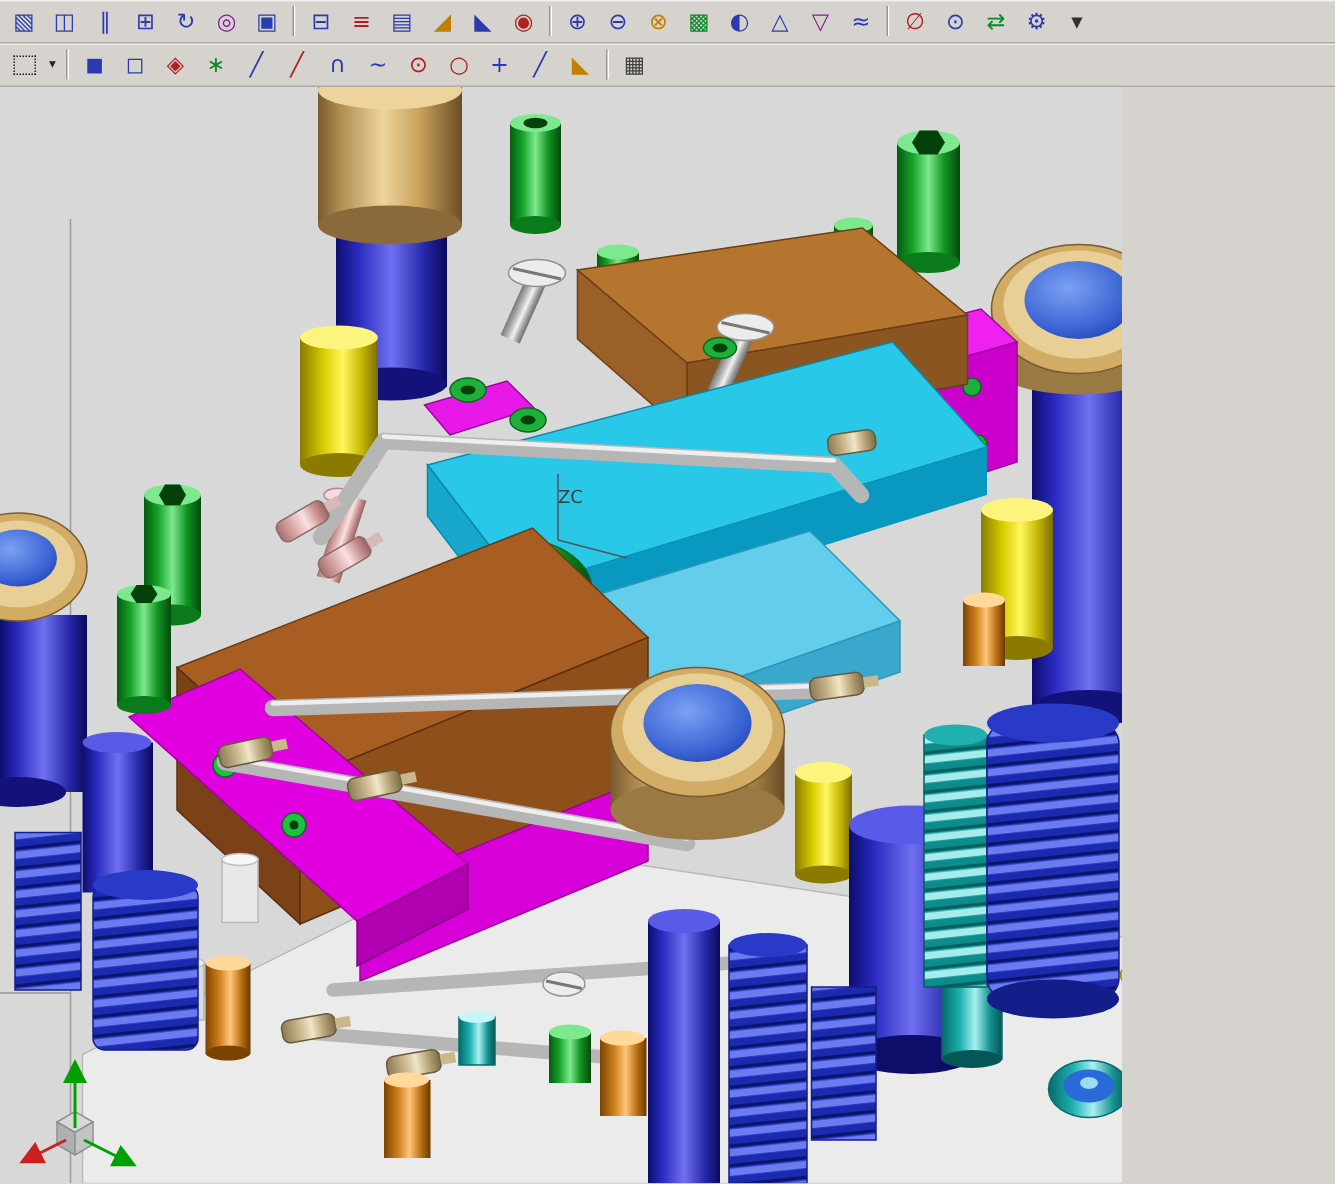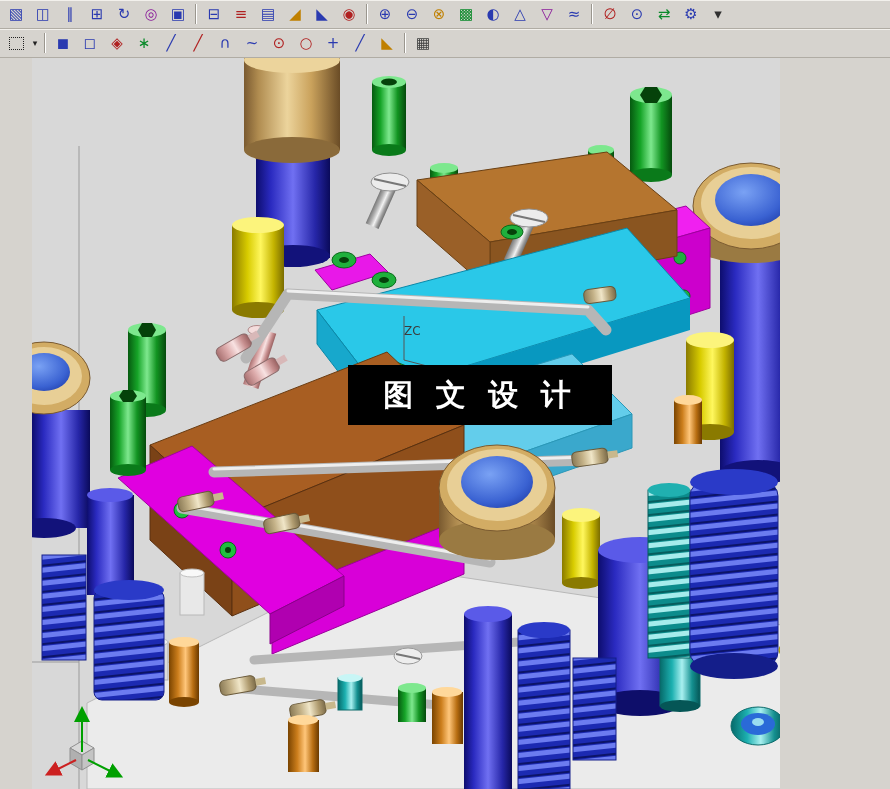--- a/index.html
+++ b/index.html
@@ -19,21 +19,21 @@
     width:24px;height:24px;flex:0 0 auto;
     display:flex;align-items:center;justify-content:center;
     font-size:15px;line-height:1;cursor:default;
     border:1px solid transparent;border-radius:2px;
   }
   .tb-caret{width:10px;font-size:9px;color:#222;display:flex;align-items:center;justify-content:center;}
   .sep{width:1px;height:20px;background:#9a968e;border-right:1px solid #ffffff;margin:0 3px;flex:0 0 auto;}
   .marquee{width:13px;height:11px;border:1px dotted #222;display:block;}
   .viewport{
     position:relative;width:748px;height:731px;
-    background:#d8d8d8;overflow:hidden;margin-left:32px;
+    background:#d8d8d8;overflow:hidden;
   }
   .scene{position:absolute;left:0;top:0;}
   .banner{
     position:absolute;left:316px;top:307px;width:264px;height:60px;
     background:#000;color:#fff;
     display:flex;align-items:center;justify-content:center;
     font-size:30px;font-weight:bold;letter-spacing:6px;white-space:nowrap;
   }
   .zc-label{
     position:absolute;left:372px;top:266px;
@@ -515,14 +515,13 @@
     <polygon points="38,690 50,683 62,690 50,697" fill="#d8d8d8" stroke="#909090"></polygon>
     <polygon points="38,690 50,697 50,712 38,705" fill="#b0b0b0" stroke="#909090"></polygon>
     <polygon points="50,697 62,690 62,705 50,712" fill="#c4c4c4" stroke="#909090"></polygon>
     <line x1="50" y1="694" x2="50" y2="656" stroke="#00a000" stroke-width="2" marker-end="url(#arG)"></line>
     <line x1="44" y1="702" x2="20" y2="714" stroke="#cc2020" stroke-width="2" marker-end="url(#arR)"></line>
     <line x1="56" y1="702" x2="84" y2="716" stroke="#00a000" stroke-width="2" marker-end="url(#arG)"></line>
   </g>
 </svg>
 
   <div class="zc-label">ZC</div>
-  <div class="banner">图 文 设 计</div>
 </div>
 
 </body></html>

